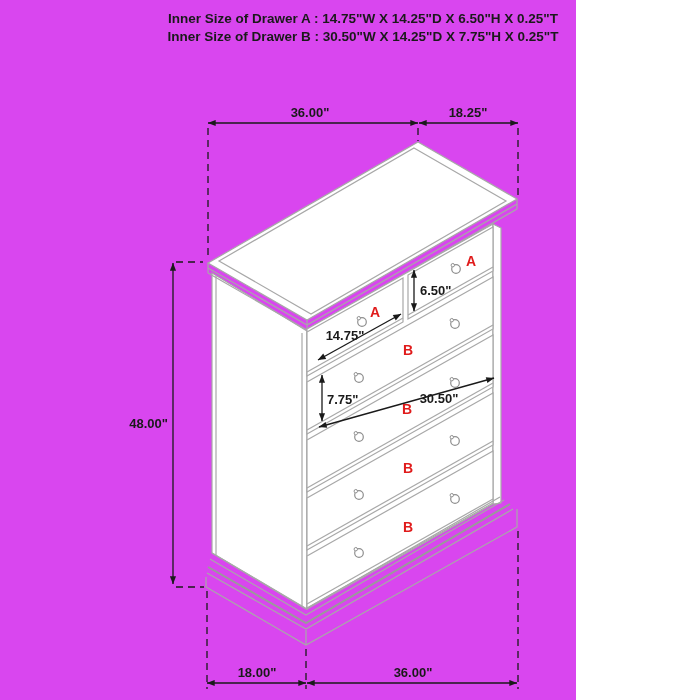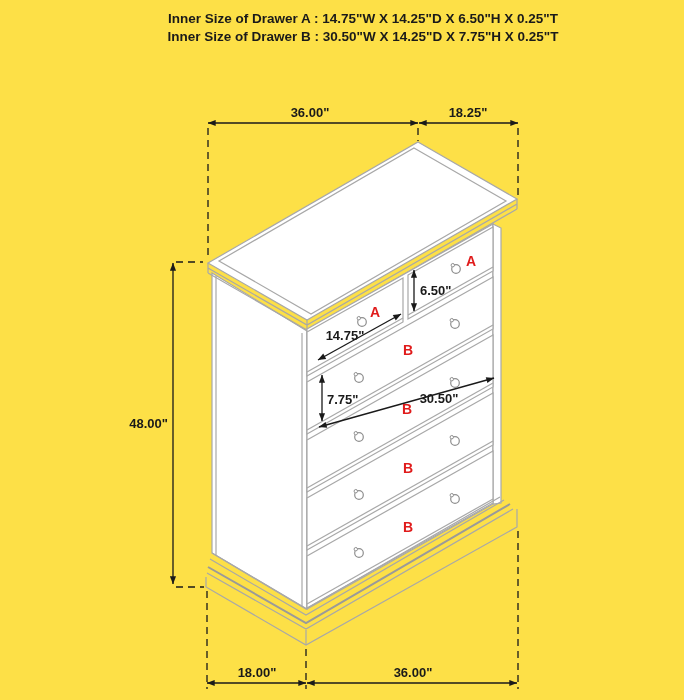--- a/index.html
+++ b/index.html
@@ -1,16 +1,16 @@
 <!DOCTYPE html>
 <html><head>
 <meta charset="utf-8">
 <style>
   html,body{margin:0;padding:0;background:#ffffff;}
-  .canvas{position:relative;width:684px;height:700px;background:#fde047;overflow:hidden;
+  .canvas{position:relative;width:576px;height:700px;background:#d946ef;overflow:hidden;
           font-family:"Liberation Sans",sans-serif;}
   svg{position:absolute;left:0;top:0;}
   .hdr{font:bold 13.5px "Liberation Sans",sans-serif;fill:#1a1a1a;text-anchor:middle;}
   .dim{font:bold 13px "Liberation Sans",sans-serif;fill:#1a1a1a;text-anchor:middle;}
   .dim.start{text-anchor:start;}
   .dim.end{text-anchor:end;}
   .red{font:bold 14px "Liberation Sans",sans-serif;fill:#e01b1b;text-anchor:middle;}
   .cab{stroke:#a8a8a8;stroke-width:1.2;fill:none;}
   .cabf{stroke:#a8a8a8;stroke-width:1.2;fill:#ffffff;}
   .cabd{stroke:#9a9a9a;stroke-width:2;fill:none;}

